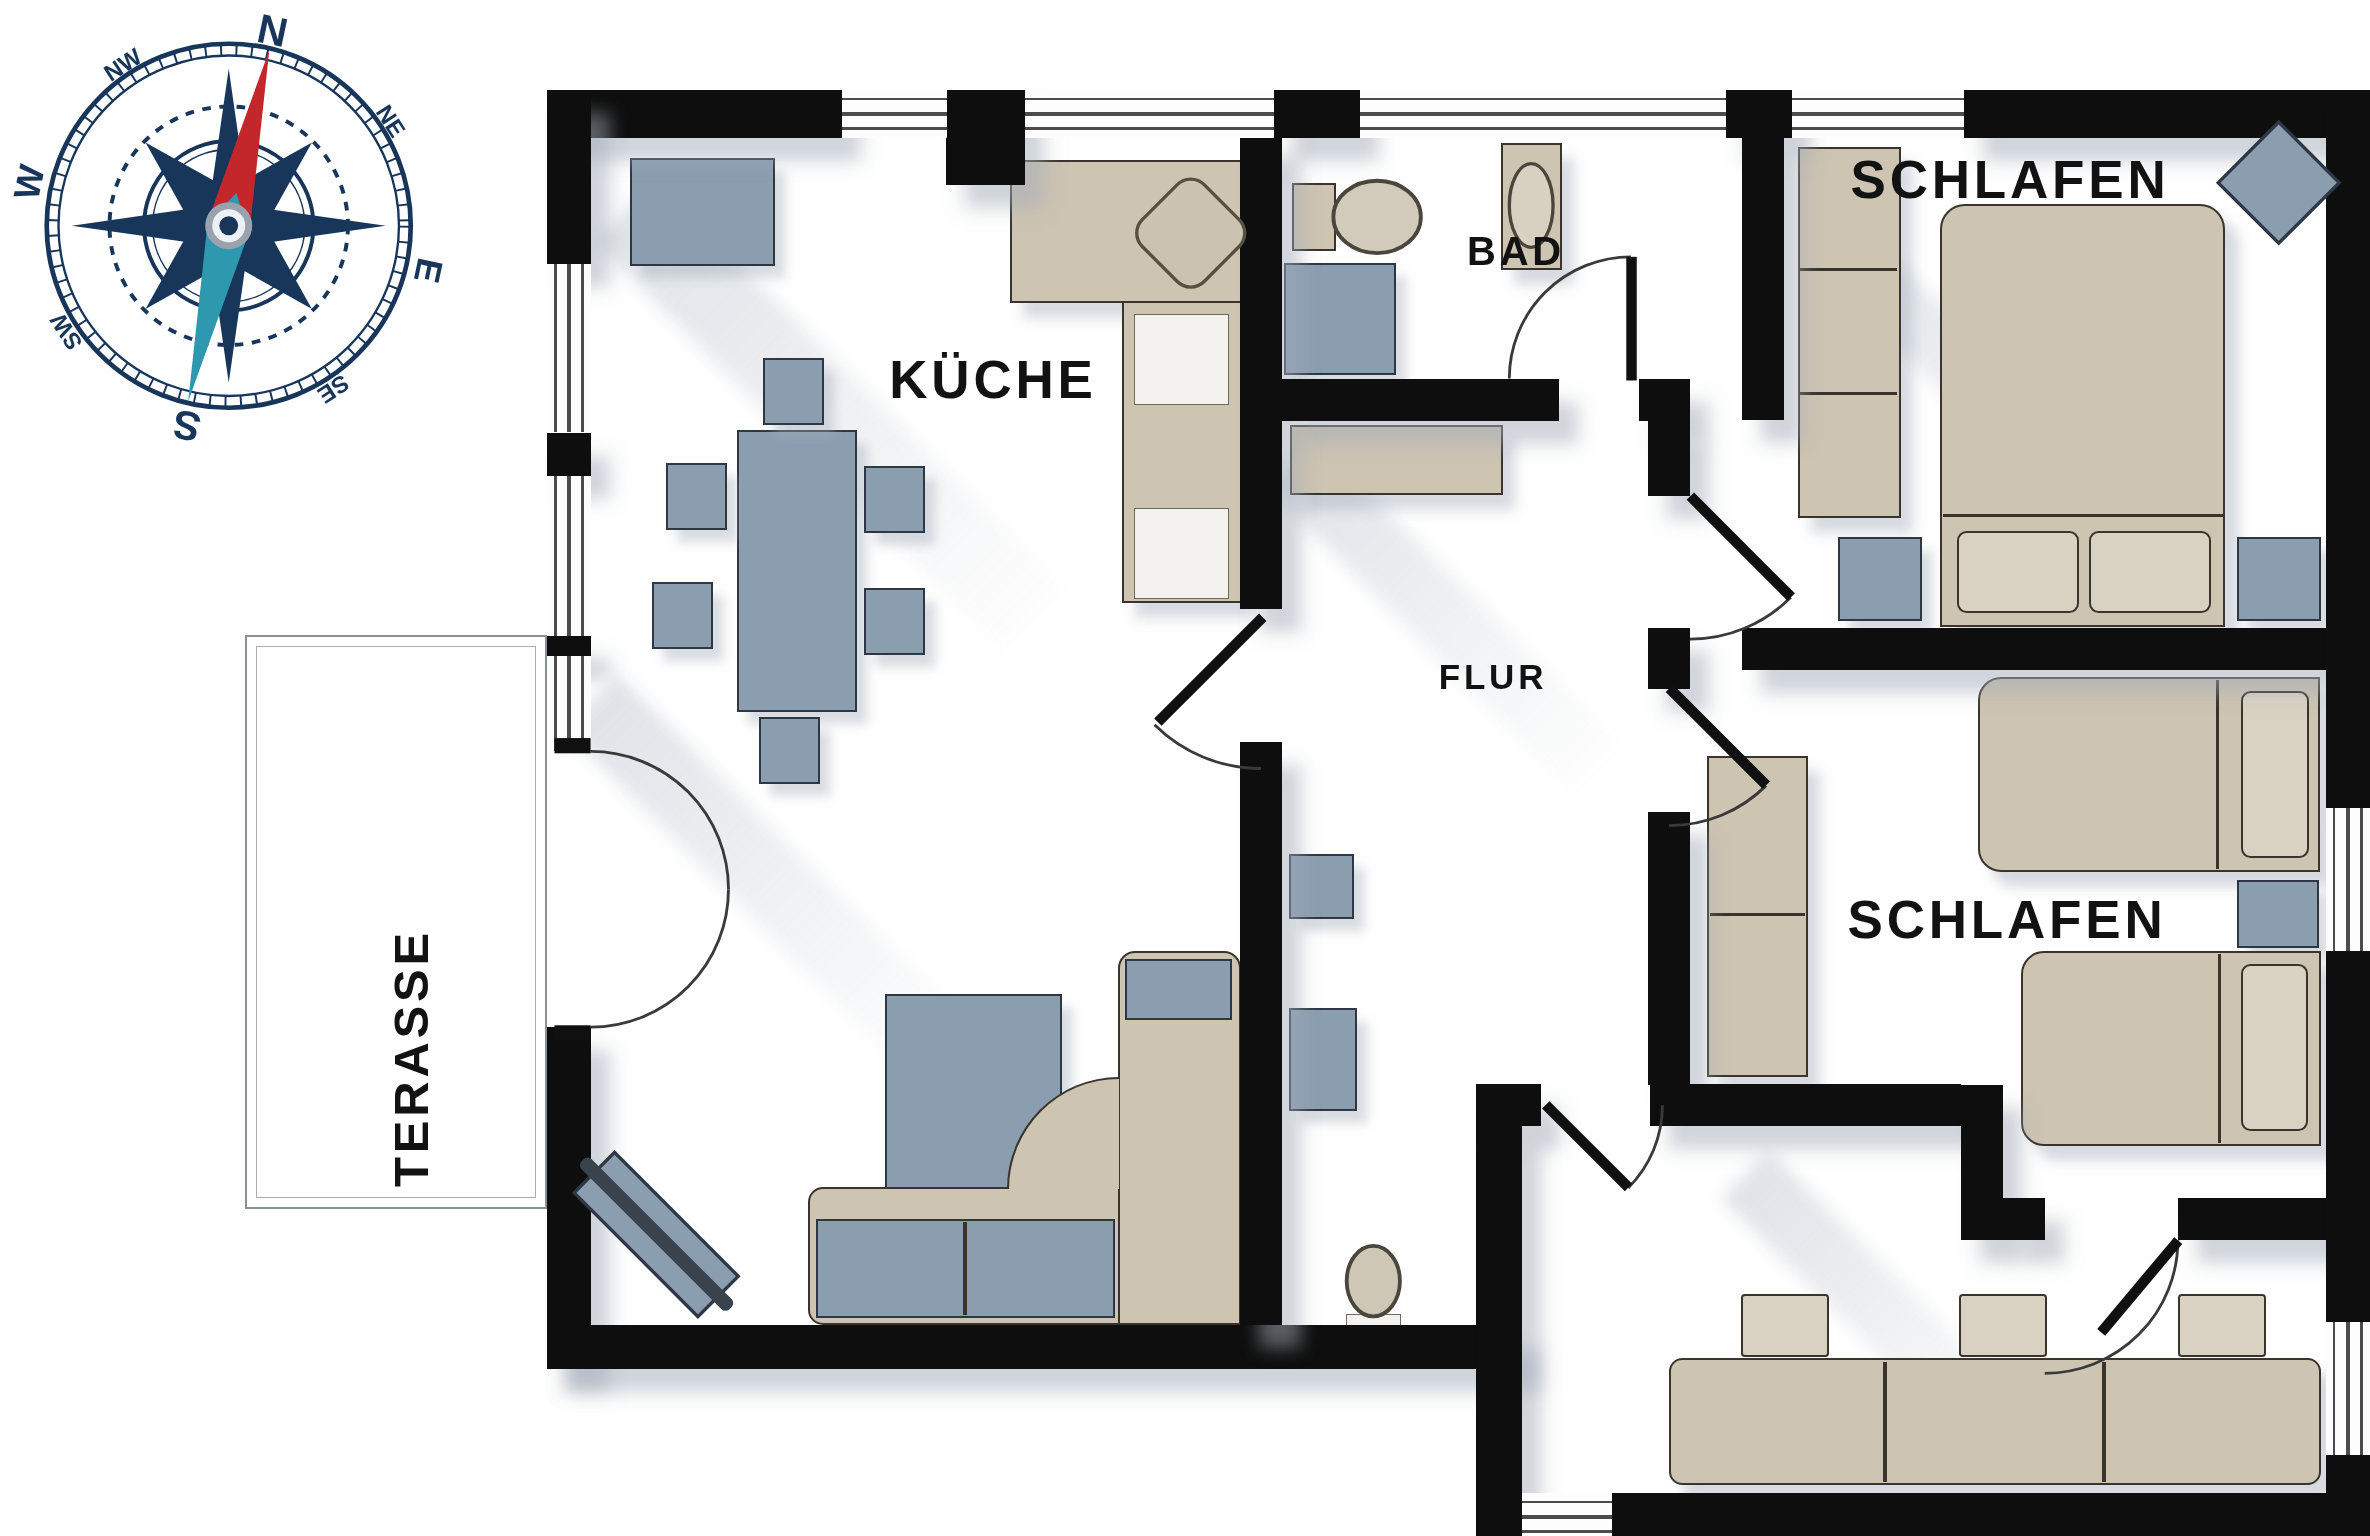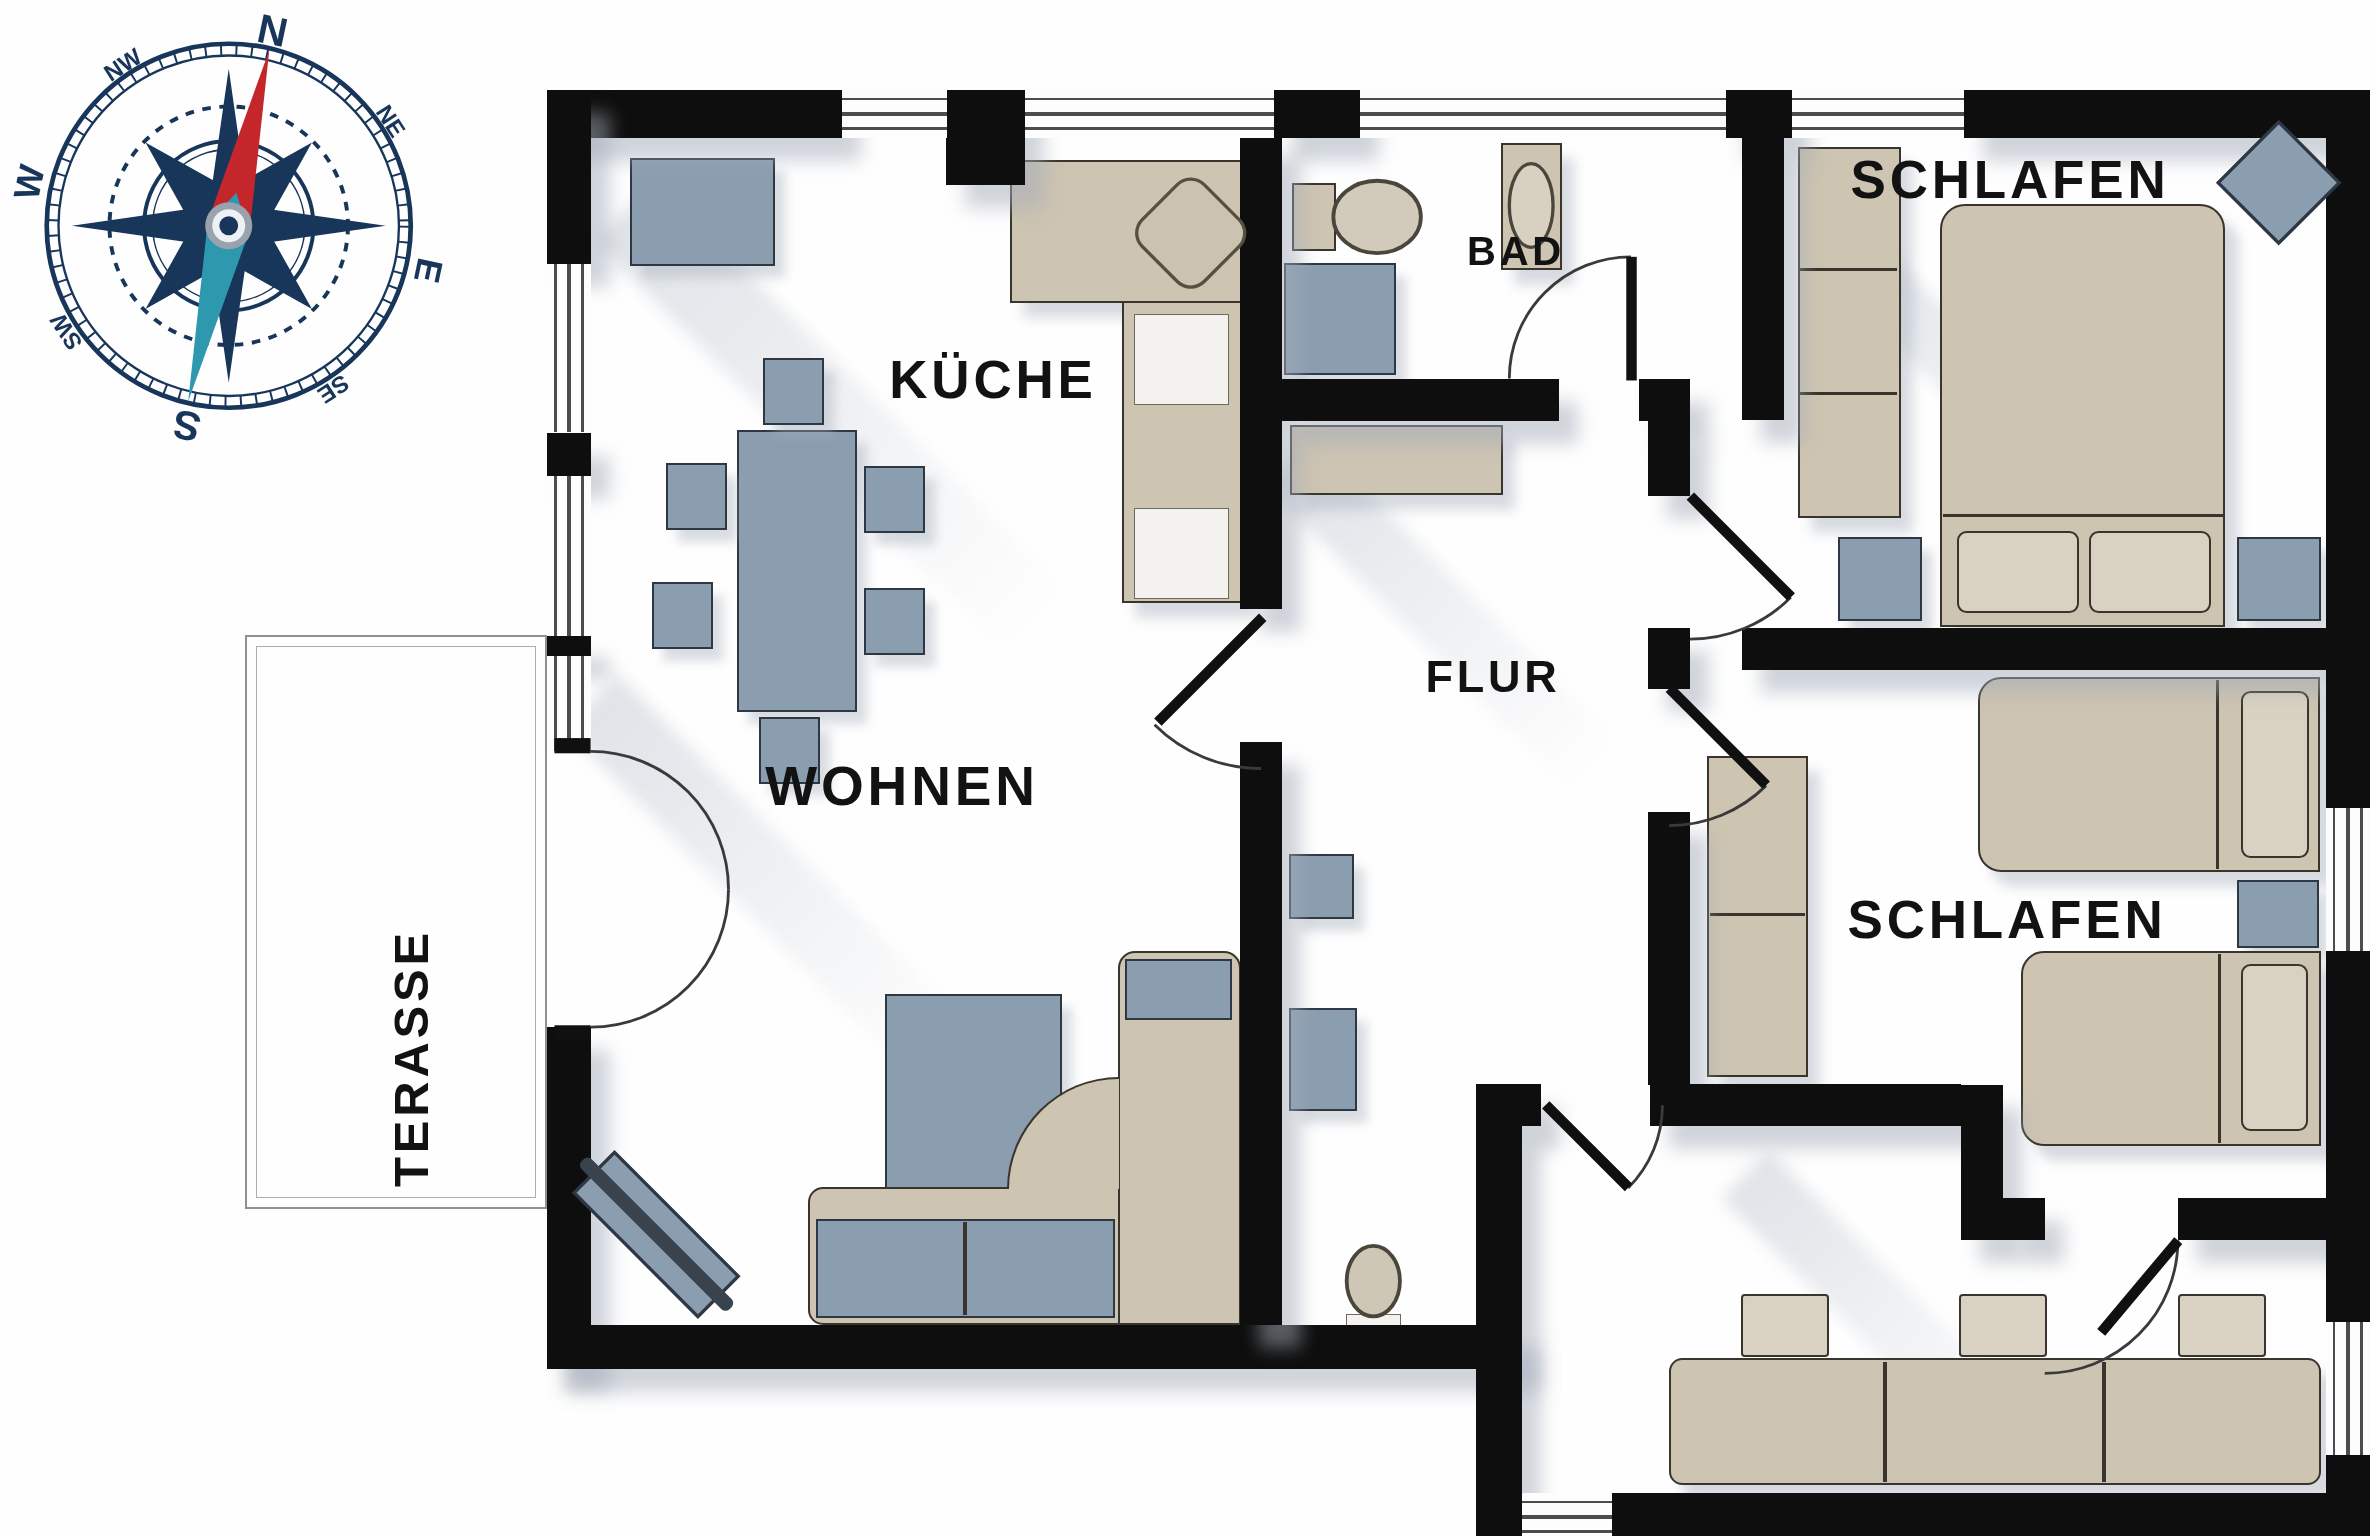--- a/index.html
+++ b/index.html
@@ -168,22 +168,21 @@
     <rect x="2351" y="147" width="90" height="90" transform="rotate(45 2396 192)" fill="#8b9eb0" stroke="#2d3844" stroke-width="3.5"></rect>
     <g transform="rotate(45 690 1298)">
       <rect x="598" y="1268" width="184" height="60" fill="#8b9eb0" stroke="#2d3844" stroke-width="3.5"></rect>
       <rect x="580" y="1290" width="220" height="15" rx="6" fill="#39434d"></rect>
     </g>
   </svg>
 
   <div class="lab" style="left:993px;top:379px;font-size:53px;">KÜCHE</div>
   <div class="lab" style="left:1516px;top:251px;font-size:40px;">BAD</div>
   <div class="lab" style="left:2010px;top:179px;font-size:53px;">SCHLAFEN</div>
-  <div class="lab" style="left:1493px;top:677px;font-size:45px;">FLUR</div>
-  <div class="lab" style="left:902px;top:786px;font-size:55px;">WOHNEN</div>
+  <div class="lab" style="left:1493px;top:677px;font-size:35px;">FLUR</div>
   <div class="lab" style="left:2007px;top:919px;font-size:53px;">SCHLAFEN</div>
   <div class="lab rot" style="left:411px;top:1058px;font-size:49px;">TERASSE</div>
 
   <svg class="compass" width="455" height="455" viewBox="0 0 580 580">
     <g fill="none" stroke="#18365a">
       <circle cx="275" cy="275" r="232" stroke-width="6"></circle>
       <circle cx="275" cy="275" r="217" stroke-width="3"></circle>
       <circle cx="275" cy="275" r="224" stroke-width="15" stroke-dasharray="2.5 17.2"></circle>
       <circle cx="275" cy="275" r="152" stroke-width="5" stroke-dasharray="11 11"></circle>
       <circle cx="275" cy="275" r="108" stroke-width="5"></circle>

